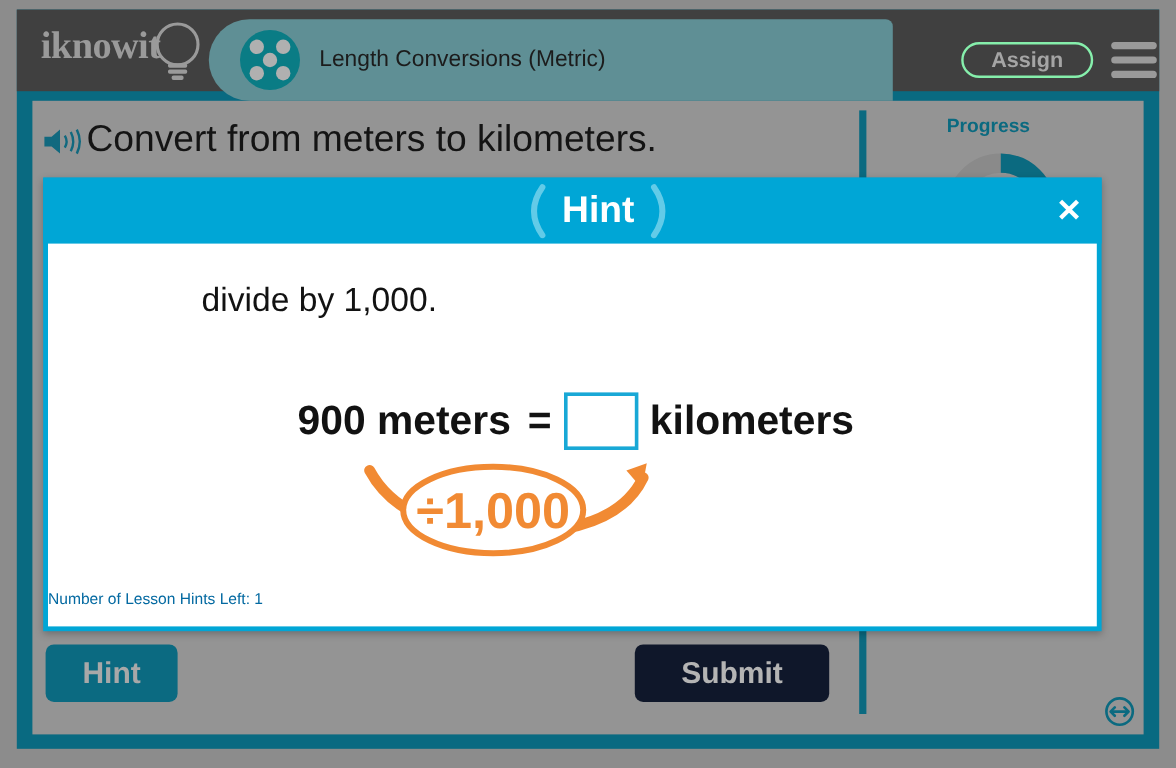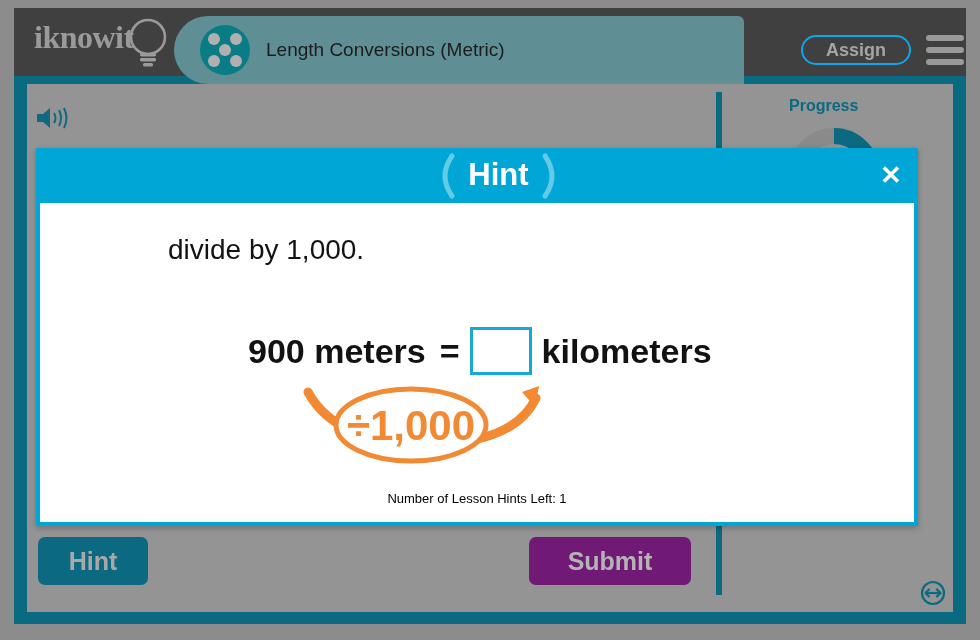--- a/index.html
+++ b/index.html
@@ -114,21 +114,21 @@
     white-space: nowrap;
   }
 
   
   .assign-btn {
     position: absolute;
     left: 787px;
     top: 27px;
     width: 110px;
     height: 30px;
-    border: 2px solid #0ea5e9;
+    border: 2px solid #86efac;
     border-radius: 15px;
     background: transparent;
     color: #a5a5a5;
     font-size: 18px;
     font-weight: bold;
     line-height: 27px;
     text-align: center;
     padding: 0;
     box-sizing: border-box;
     cursor: pointer;
@@ -223,21 +223,21 @@
     font-weight: bold;
     cursor: pointer;
     padding: 0;
   }
   .submit-btn {
     position: absolute;
     left: 529px;
     top: 537px;
     width: 162px;
     height: 48px;
-    background: #701a75;
+    background: #0f172a;
     border: none;
     border-radius: 7px;
     color: #b4b4b4;
     font-size: 25px;
     font-weight: bold;
     cursor: pointer;
     padding: 0;
   }
 
   
@@ -349,23 +349,22 @@
     width: 882px;
     height: 378px;
     pointer-events: none;
   }
 
   .hints-left {
     position: absolute;
     left: 0;
     top: 288px;
     width: 874px;
-    text-align: center;
     font-size: 13px;
-    color: #000000;
+    color: #0369a1;
   }
 </style>
 </head>
 <body>
 
 <div id="app">
 
   <div class="teal-frame"></div>
 
   <div class="header">
@@ -402,20 +401,21 @@
 
   <div class="content-panel"></div>
 
   <svg class="speaker-icon" viewBox="0 0 34 30">
     <path d="M2 11 L8 11 L15 5 L15 25 L8 19 L2 19 Z" fill="#11697f"></path>
     <path d="M19 10 Q22 15 19 20" fill="none" stroke="#11697f" stroke-width="2"></path>
     <path d="M24 7 Q28 15 24 23" fill="none" stroke="#11697f" stroke-width="2"></path>
     <path d="M29 5 Q34 15 29 25" fill="none" stroke="#11697f" stroke-width="2"></path>
   </svg>
 
+  <div class="question-text">Convert from meters to kilometers.</div>
 
   <div class="v-divider"></div>
 
   <div class="progress-label">Progress</div>
   <svg class="progress-donut" viewBox="0 0 100 100">
     <circle cx="50" cy="50" r="38" fill="none" stroke="#8a8a8a" stroke-width="16"></circle>
     <path id="progress-arc" d="M 50 12 A 38 38 0 0 1 88 50" fill="none" stroke="#0b6a80" stroke-width="16"></path>
   </svg>
 
   <button class="hint-btn">Hint</button>

